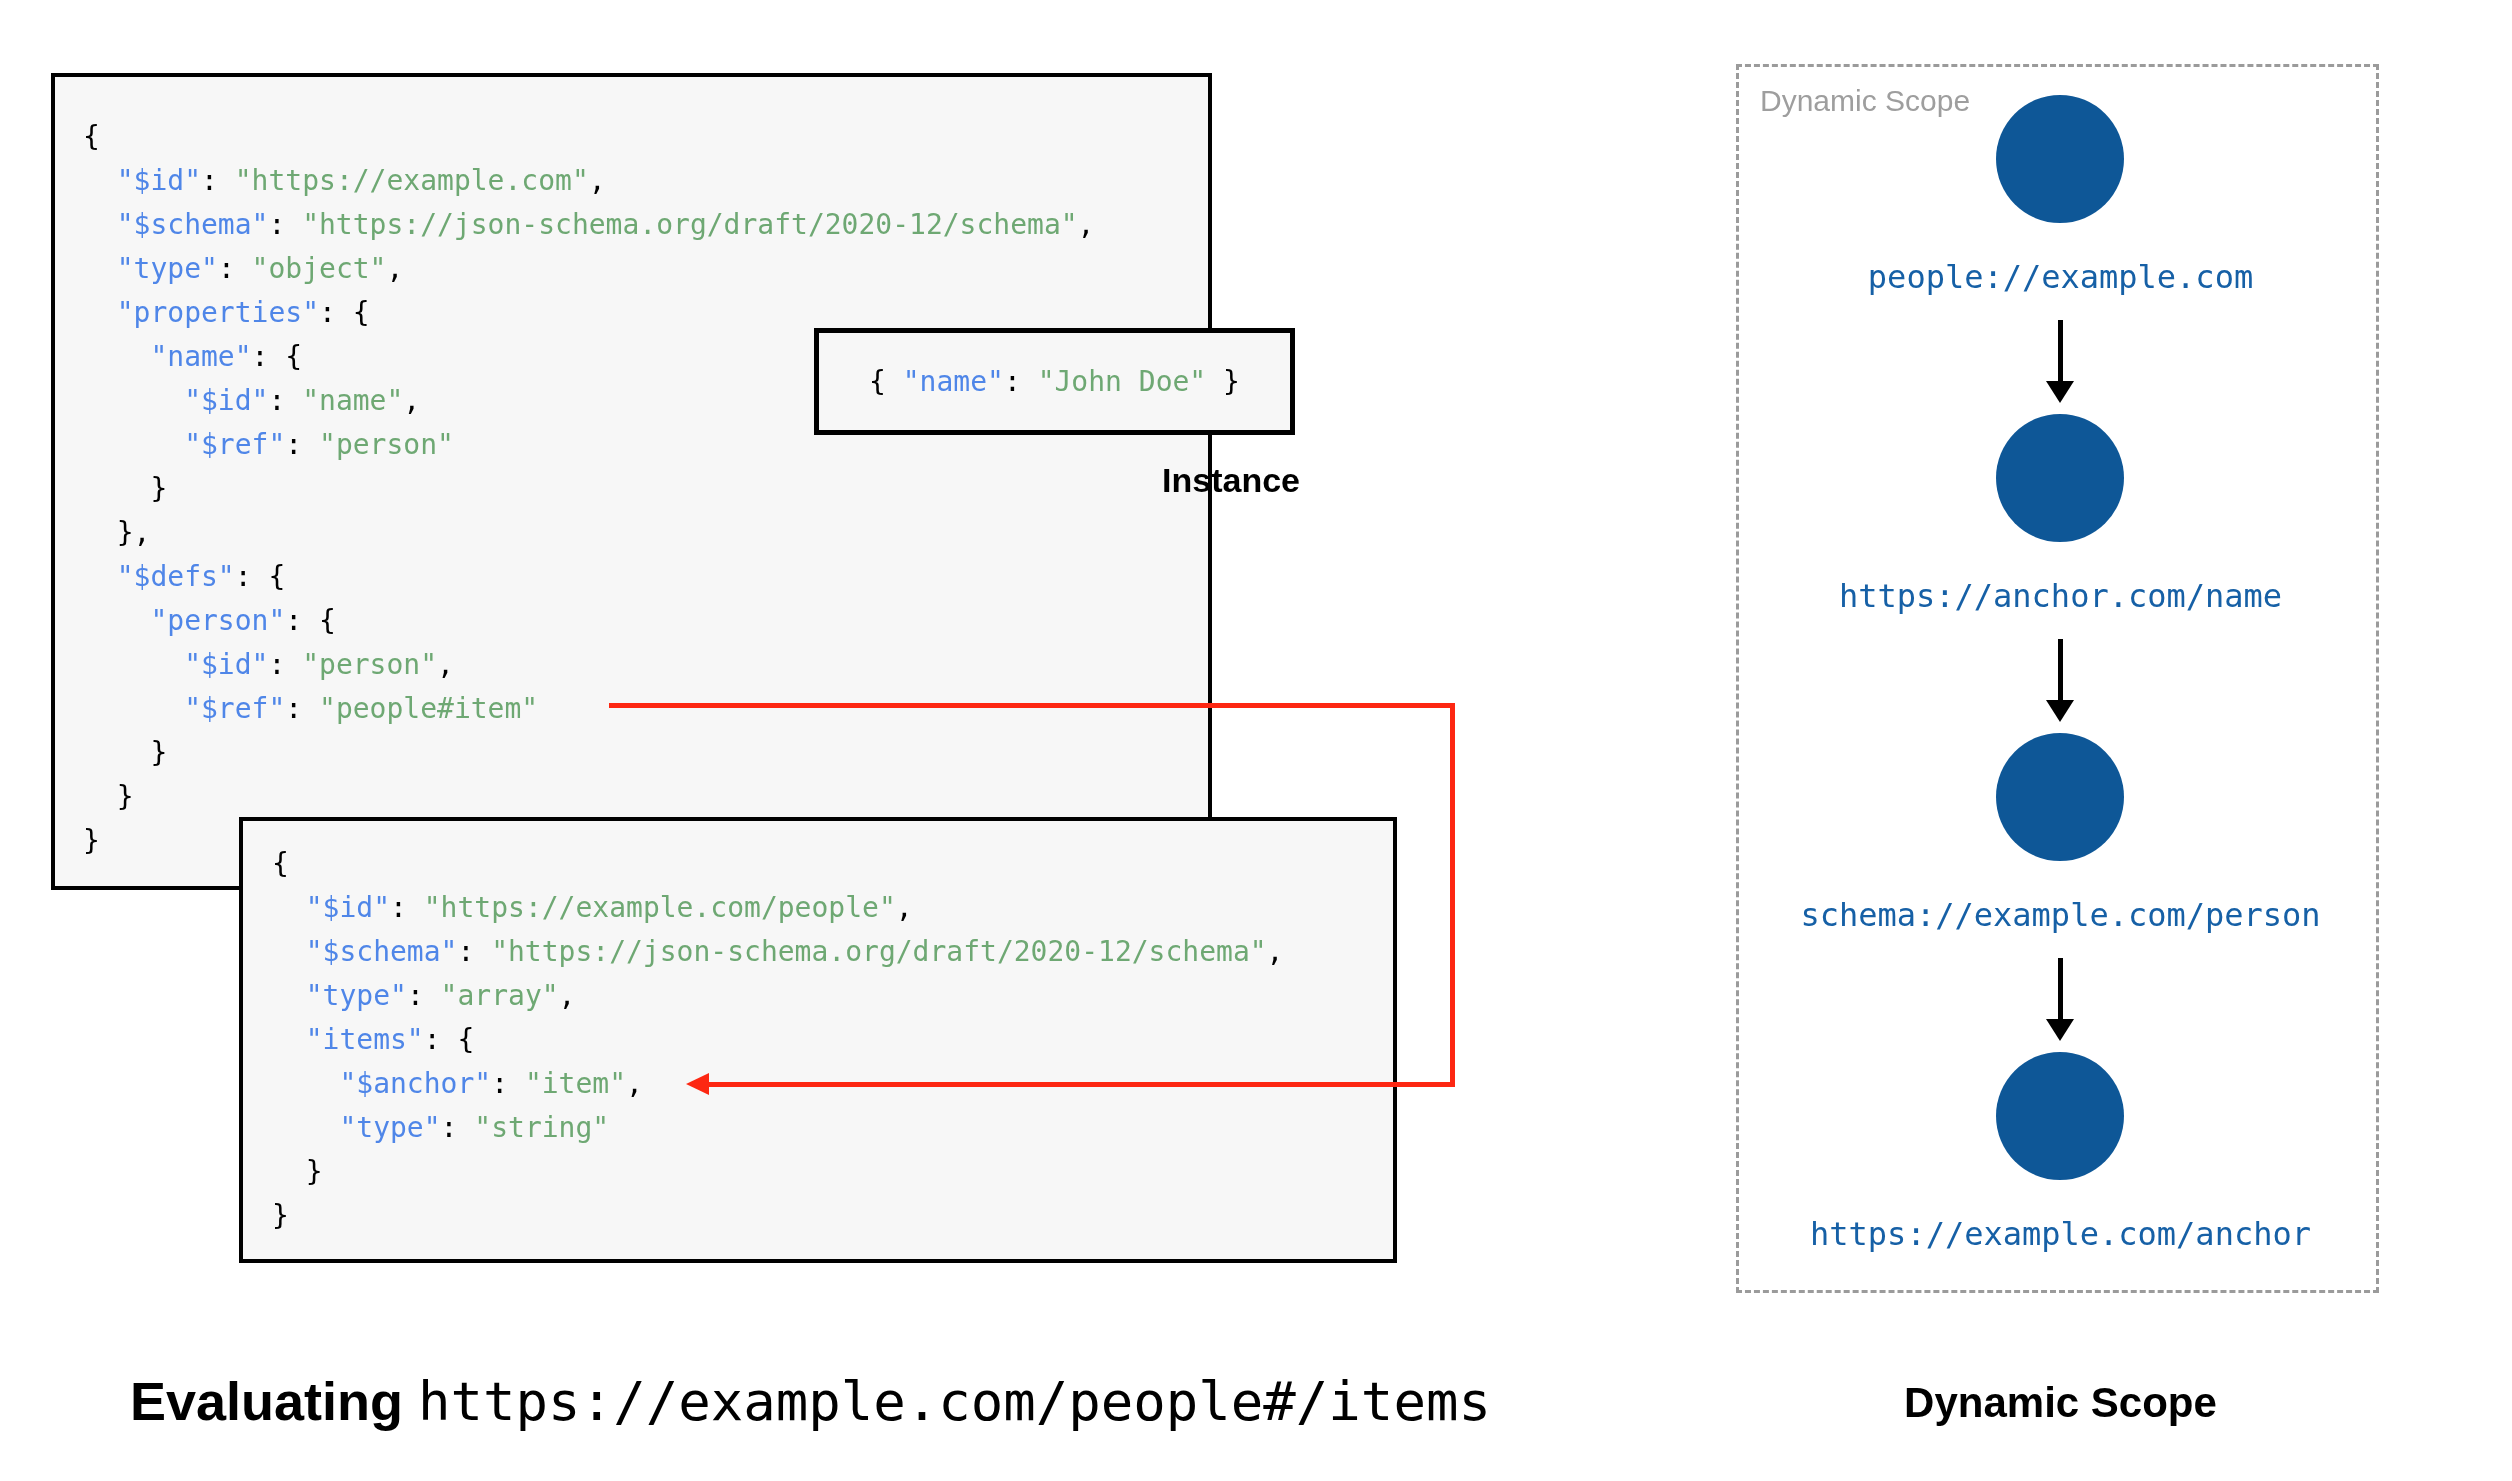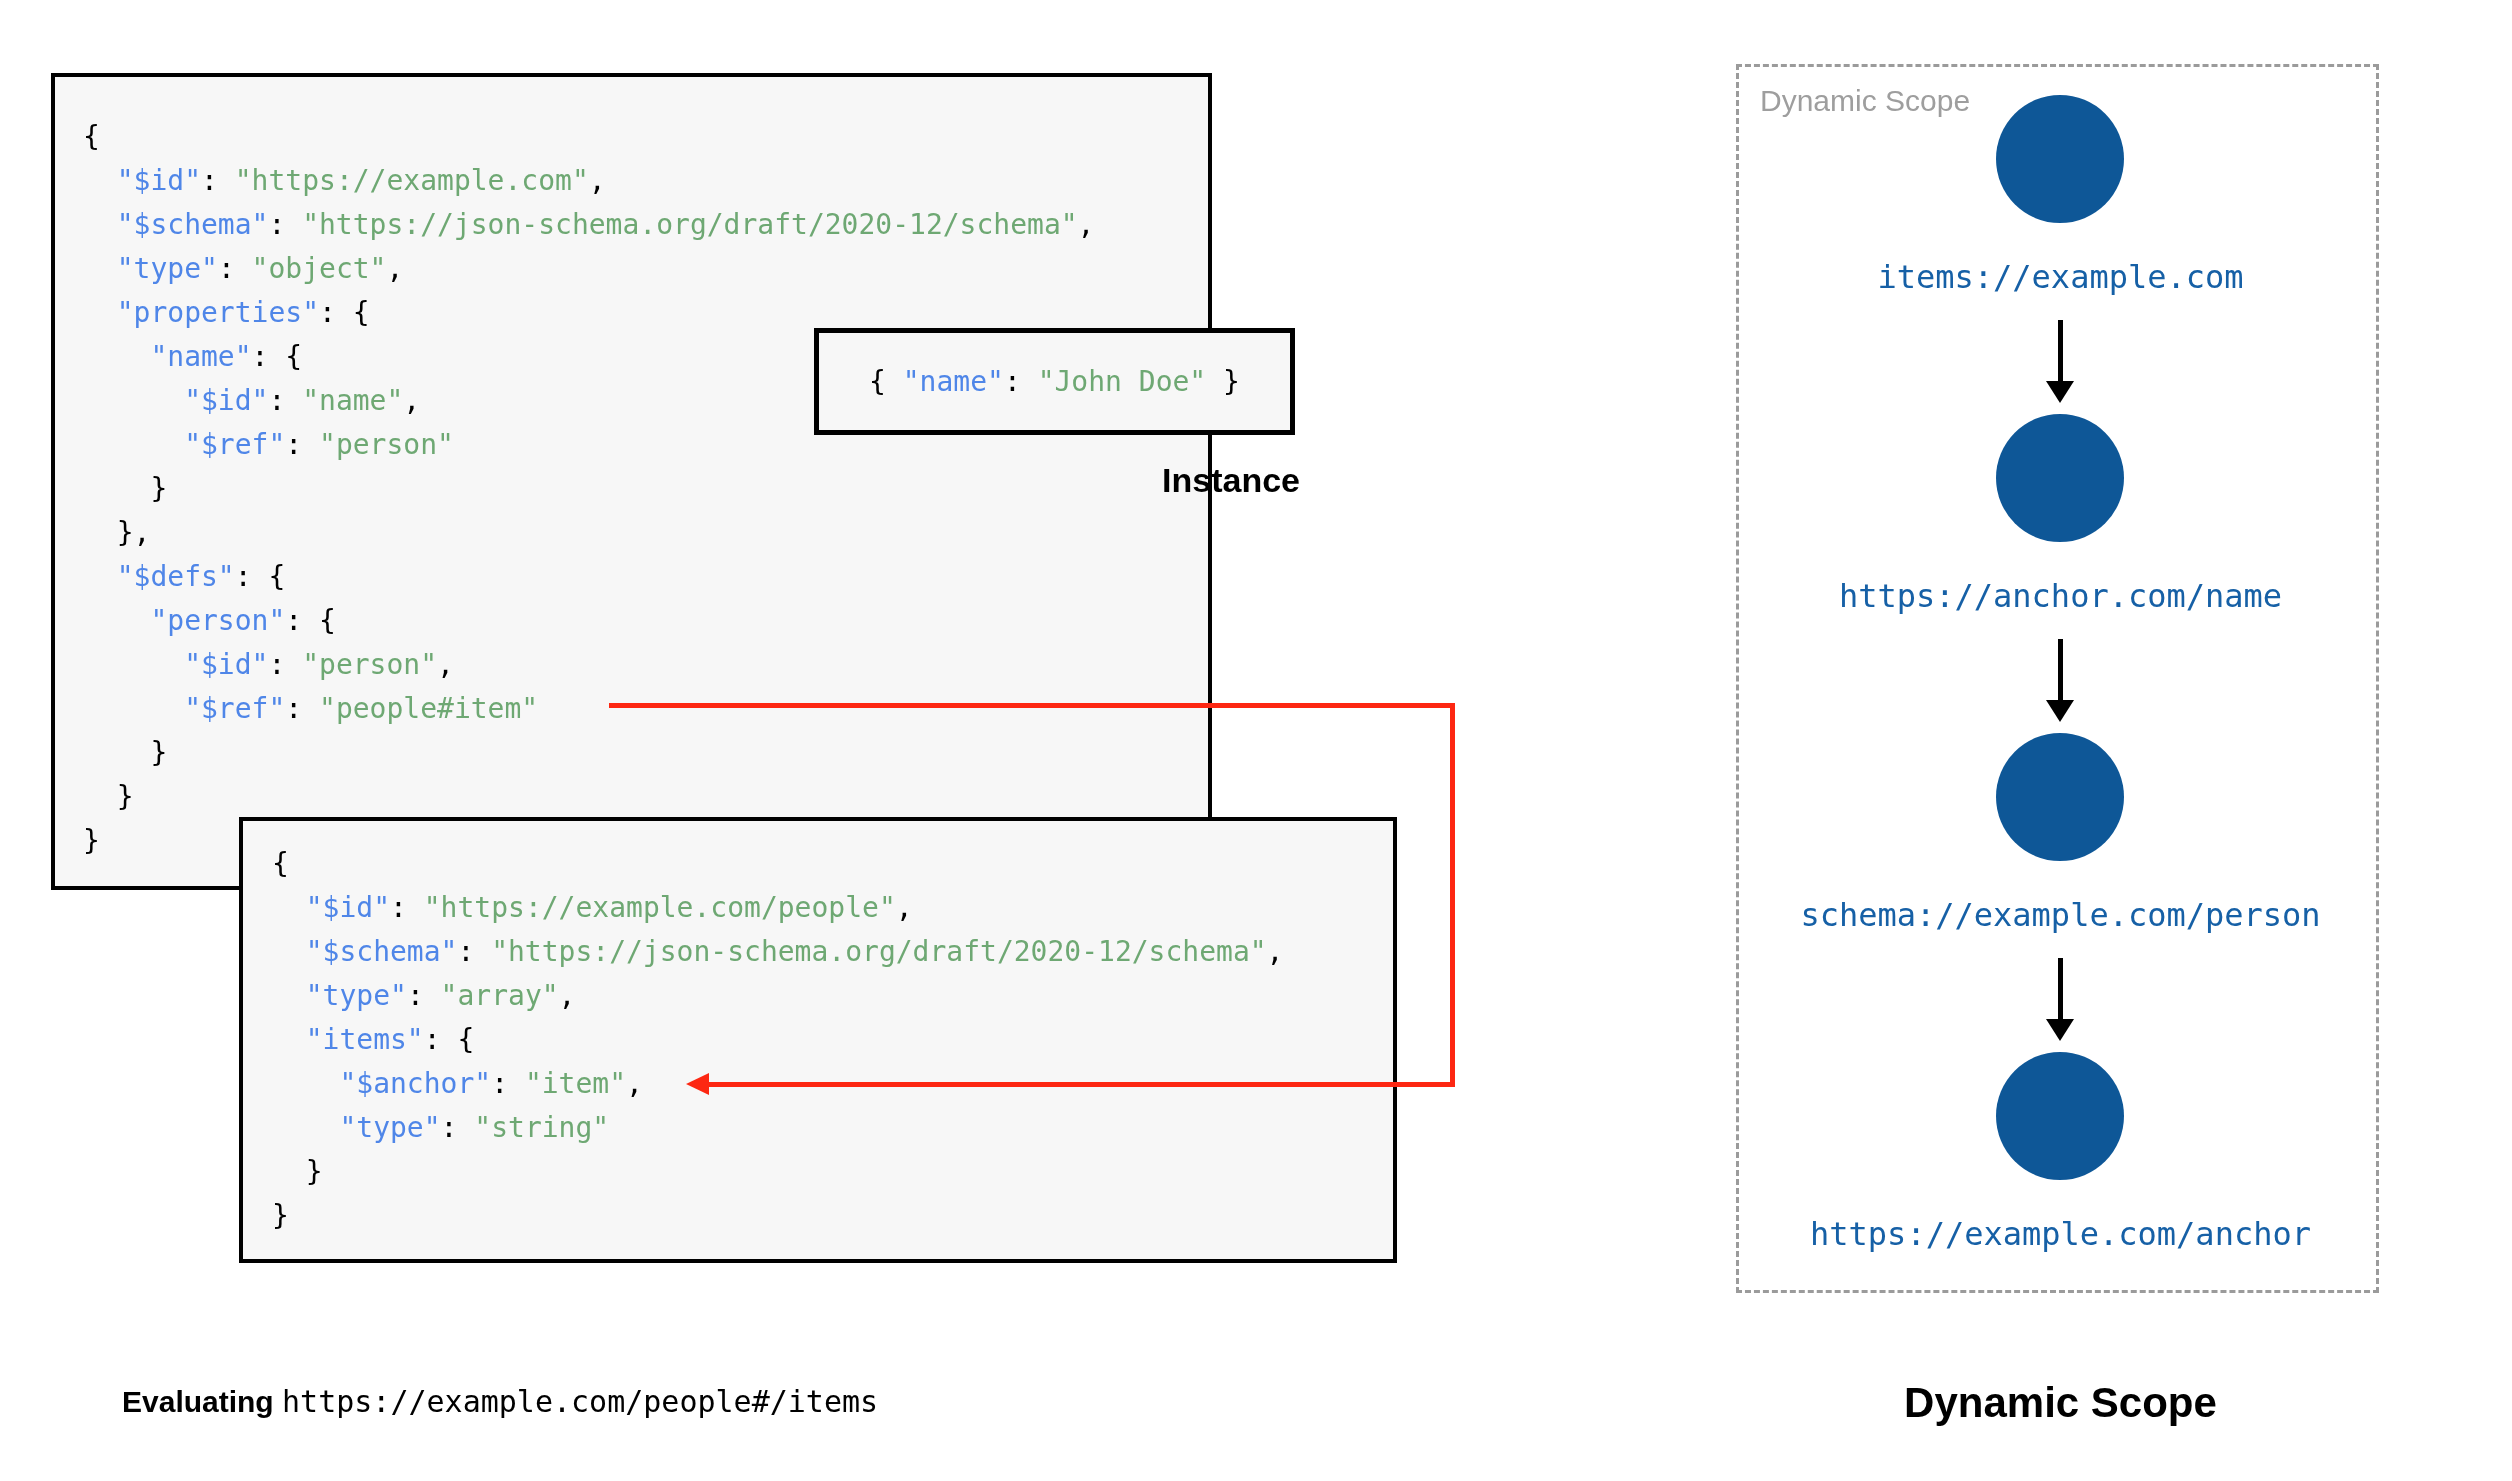--- a/index.html
+++ b/index.html
@@ -47,21 +47,21 @@
   .scope-circle{position:absolute;left:1996px;width:128px;height:128px;border-radius:50%;
     background:var(--c-node);}
   .scope-url{position:absolute;left:1737px;width:647px;text-align:center;
     font-family:"DejaVu Sans Mono",monospace;font-size:32px;line-height:40px;color:var(--c-url);}
   .scope-arrow-stem{position:absolute;left:2058px;width:5.3px;height:61px;background:#000;}
   .scope-arrow-head{position:absolute;left:2046px;width:0;height:0;
     border-left:14.4px solid transparent;border-right:14.4px solid transparent;
     border-top:22.4px solid #000;}
 
   
-  #captionLeft{position:absolute;left:122px;top:1378px;font-size:30px;line-height:47px;color:#000;white-space:pre;}
+  #captionLeft{position:absolute;left:130px;top:1378px;font-size:54px;line-height:47px;color:#000;white-space:pre;}
   #captionLeft .cap-bold{font-weight:bold;font-family:"Liberation Sans",sans-serif;}
   #captionLeft .cap-mono{font-family:"DejaVu Sans Mono",monospace;font-weight:normal;}
   #captionRight{position:absolute;left:1737px;top:1379px;width:647px;text-align:center;
     font-size:42px;line-height:47px;font-weight:bold;color:#000;}
 </style>
 </head>
 <body>
 
 <div class="canvas">
 
@@ -110,21 +110,21 @@
 
   <div class="red-seg" id="redH1"></div>
   <div class="red-seg" id="redV"></div>
   <div class="red-seg" id="redH2"></div>
   <div id="redHead"></div>
 
   <div id="scopeBox"></div>
   <div id="scopeCorner">Dynamic Scope</div>
 
   <div class="scope-circle" style="top:95px"></div>
-  <div class="scope-url" style="top:257px">items://example.com</div>
+  <div class="scope-url" style="top:257px">people://example.com</div>
   <div class="scope-arrow-stem" style="top:320px"></div>
   <div class="scope-arrow-head" style="top:381px"></div>
 
   <div class="scope-circle" style="top:414px"></div>
   <div class="scope-url" style="top:576px">https://anchor.com/name</div>
   <div class="scope-arrow-stem" style="top:639px"></div>
   <div class="scope-arrow-head" style="top:700px"></div>
 
   <div class="scope-circle" style="top:733px"></div>
   <div class="scope-url" style="top:895px">schema://example.com/person</div>

